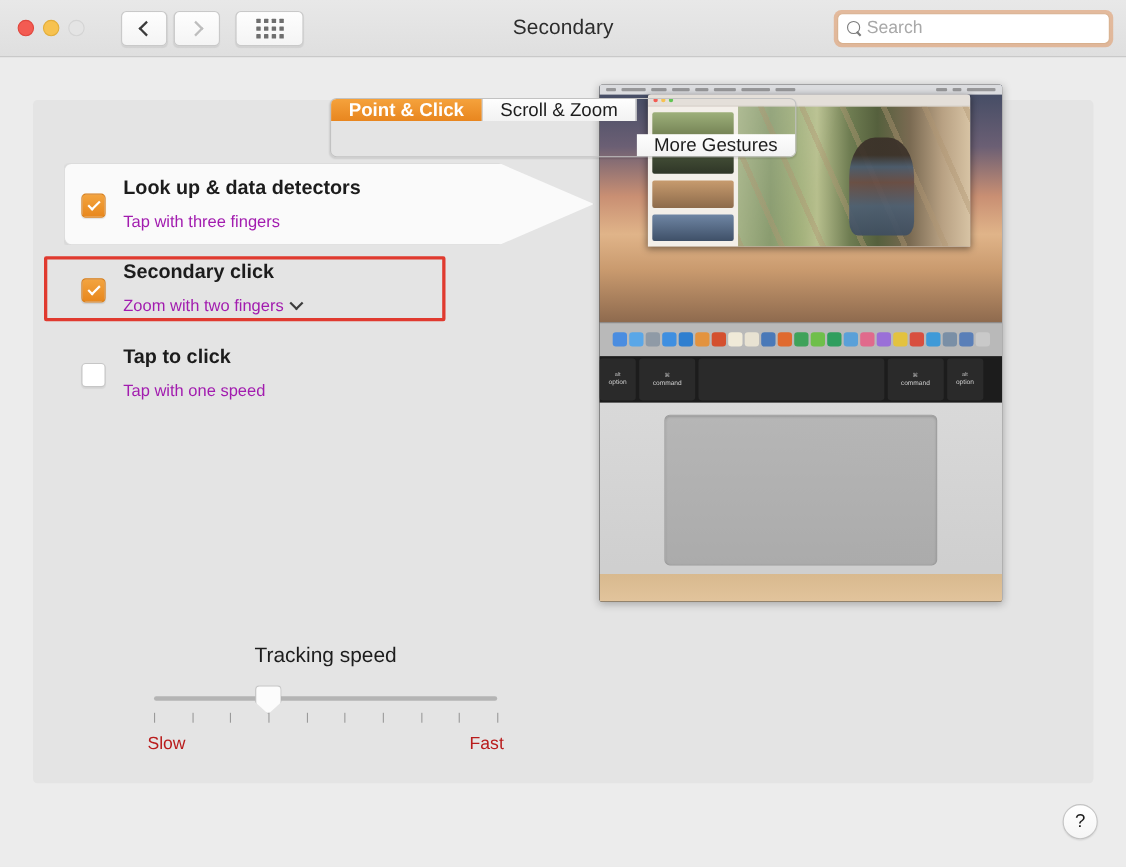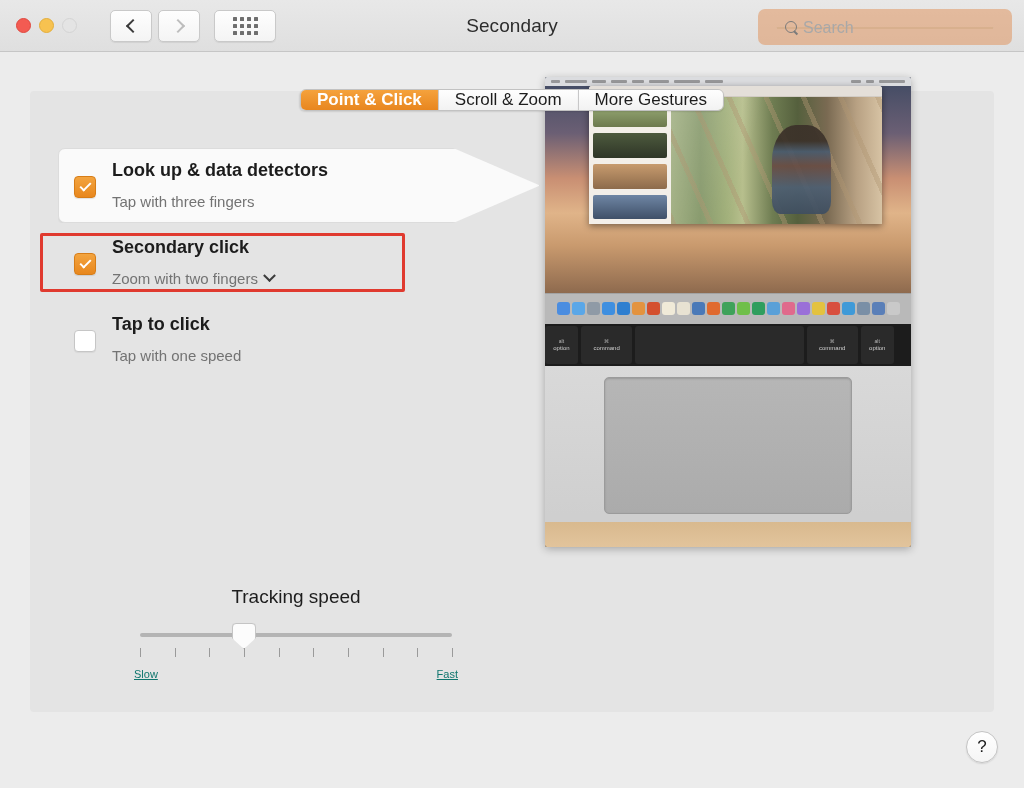--- a/index.html
+++ b/index.html
@@ -63,21 +63,21 @@
   .win-title {
     position: absolute; left: 0; top: 0; width: 1024px; height: 52px;
     display: flex; align-items: center; justify-content: center;
     font-size: 19px; color: #2d2d2d; letter-spacing: .1px;
   }
 
   .searchwrap {
     position: absolute; right: 12px; top: 9px;
     width: 254px; height: 34px;
     border-radius: 7px;
-    padding: 18px;
+    padding: 3px;
     background: rgba(224,150,96,.55);
   }
   .searchfield {
     width: 100%; height: 100%;
     background: #fff;
     border: 1px solid #d8b08e;
     border-radius: 5px;
     display: flex; align-items: center;
     padding-left: 8px; gap: 4px;
   }
@@ -104,21 +104,21 @@
     box-shadow: 0 1px 1.5px rgba(0,0,0,.10);
   }
   .tab {
     height: 20px;
     padding: 0 16px;
     display: flex; align-items: center; justify-content: center;
     font-size: 17px; color: #1d1d1d;
     background: linear-gradient(to bottom,#fefefe,#f2f2f2);
     border-right: 1px solid #c9c9c9;
   }
-  .tab:last-child { border-right: none; }
+  .tab:last-child { border-right: none; margin-top: 32px; }
   .tab.active {
     background: linear-gradient(to bottom,#f5a23c 0%,#e8861f 100%);
     color: #ffffff;
     font-weight: bold;
   }
 
   
   .panel {
     position: absolute; left: 30px; top: 91px;
     width: 964px; height: 621px;
@@ -166,21 +166,21 @@
     border: 1px solid #c6c6c6;
     box-shadow: 0 1px 1px rgba(0,0,0,.06);
   }
   .tick {
     width: 11px; height: 6px;
     border-left: 2.4px solid #fff; border-bottom: 2.4px solid #fff;
     transform: rotate(-45deg) translate(1px,-1px);
   }
   .labels { display: flex; flex-direction: column; gap: 12px; }
   .opt-title { font-size: 18px; font-weight: bold; color: #1c1c1c; }
-  .opt-sub   { font-size: 15px; color: #737373; display: flex; align-items: center; gap: 7px; }
+  .opt-sub   { font-size: 15px; color: #a21caf; display: flex; align-items: center; gap: 7px; }
   .popchev {
     width: 9px; height: 9px;
     border-style: solid; border-width: 0 2px 2px 0; border-color: #3c3c3c;
     transform: rotate(45deg) translate(-2px,-2px);
     display: inline-block;
   }
 
   
   .annot {
     position: absolute; left: 40px; top: 233px;
@@ -209,21 +209,21 @@
     box-shadow: 0 1px 2px rgba(0,0,0,.18);
   }
   .ticks { position: relative; margin: 4px 94px 0; height: 10px; }
   .ticks i {
     position: absolute; top: 0;
     width: 1px; height: 9px; background: #9a9a9a;
   }
   .endlabels {
     display: flex; justify-content: space-between;
     margin: 10px 88px 0;
-    font-size: 11px; color: #0f766e; text-decoration: underline;
+    font-size: 16px; color: #b91c1c;
   }
 
   
   .preview {
     position: absolute; left: 545px; top: 77px;
     width: 366px; height: 470px;
     background: #111;
     border-radius: 2px;
     overflow: hidden;
     box-shadow: 0 2px 8px rgba(0,0,0,.28);

